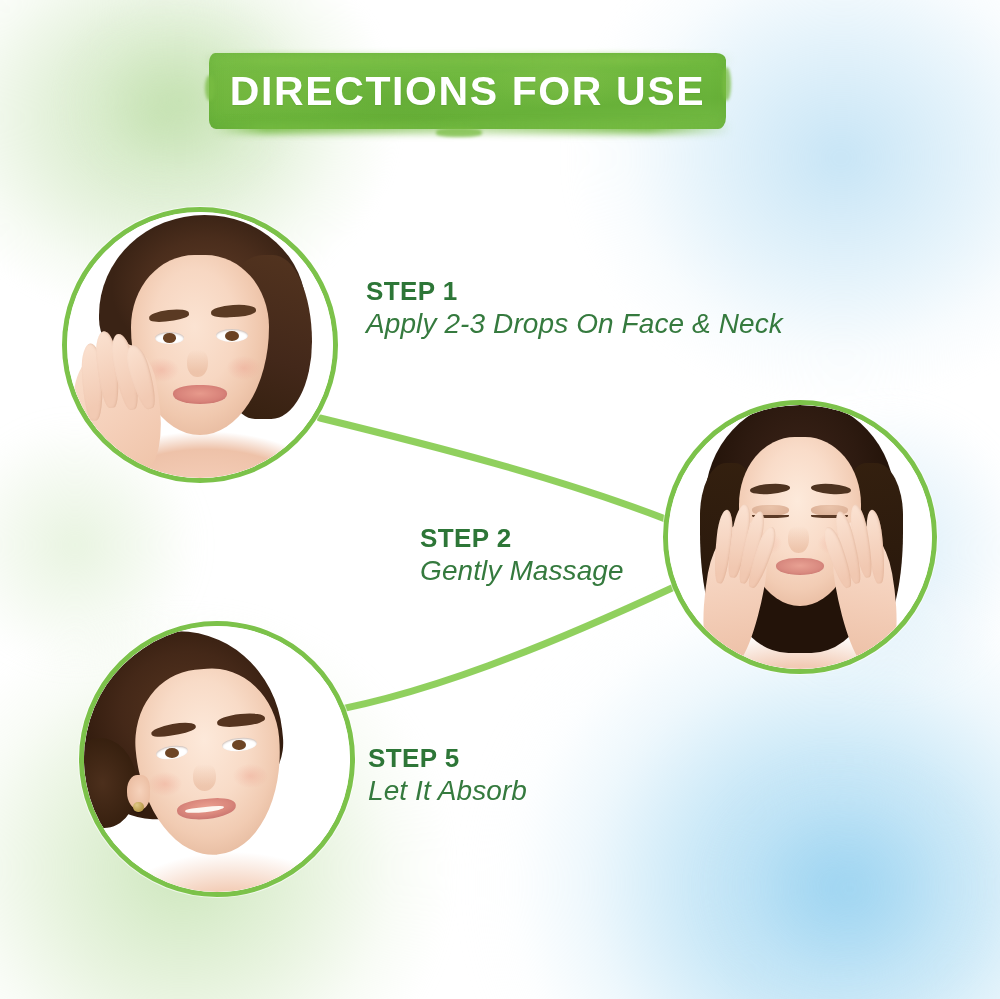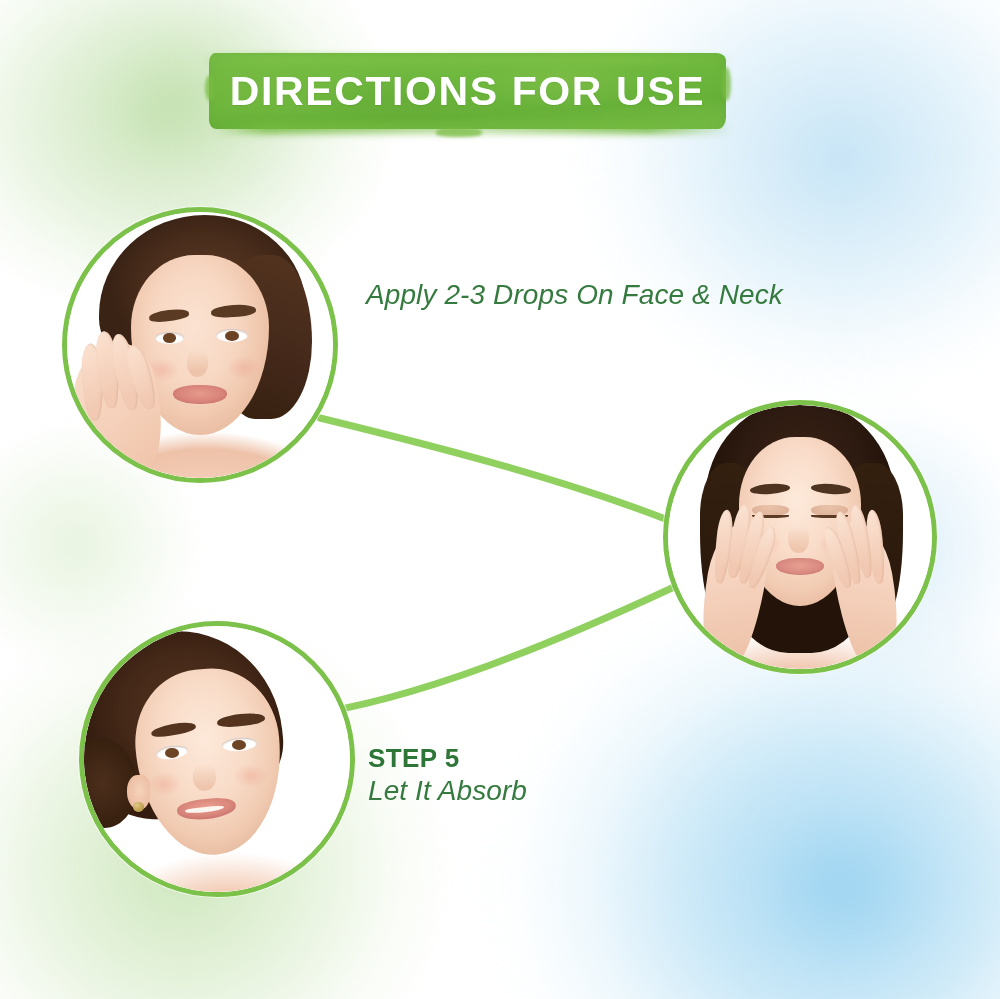--- a/index.html
+++ b/index.html
@@ -497,22 +497,27 @@
         <div class="p-nose"></div>
         <div class="p-blush l"></div>
         <div class="p-blush r"></div>
         <div class="p-lip"></div>
         <div class="p-earring"></div>
       </div>
     </div>
   </div>
 
   <div class="step-block" id="step-1">
+    <div class="step-title">STEP 1</div>
     <div class="step-desc">Apply 2-3 Drops On Face &amp; Neck</div>
   </div>
 
+  <div class="step-block" id="step-2">
+    <div class="step-title">STEP 2</div>
+    <div class="step-desc">Gently Massage</div>
+  </div>
 
   <div class="step-block" id="step-3">
     <div class="step-title">STEP 5</div>
     <div class="step-desc">Let It Absorb</div>
   </div>
 
 </div>
 
 </body></html>

